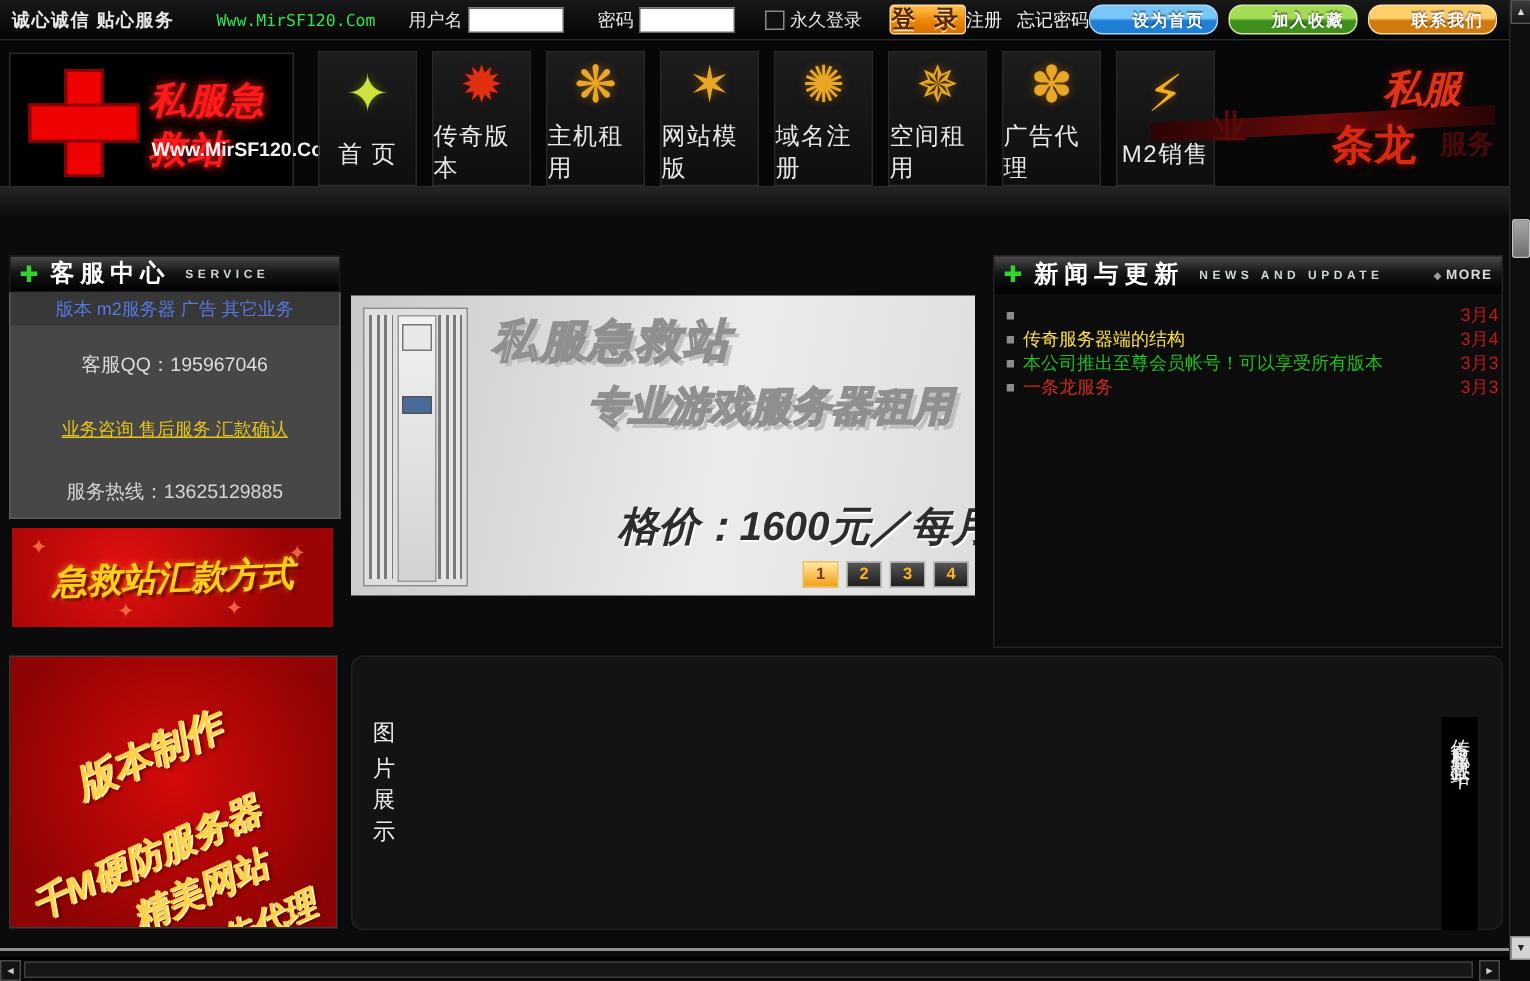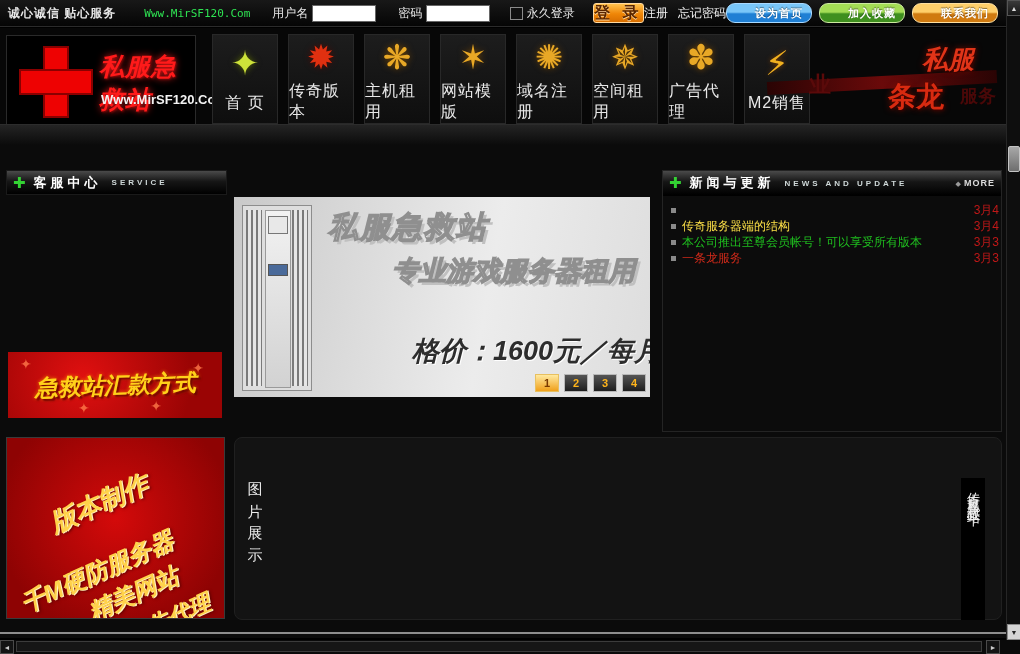--- a/index.html
+++ b/index.html
@@ -83,21 +83,21 @@
   .promo .f2{position:absolute;right:-4px;top:44px;font-size:18px;font-weight:bold;color:#4a0808;}
   
   .content{position:absolute;left:0;top:145px;width:1006px;height:493px;background:#0b0b0b;}
   
   .svc{position:absolute;left:6px;top:25px;width:221px;}
   .panel-hd{
     height:25px;background:linear-gradient(#4a4a4a,#161616 45%,#000);
     border:1px solid #1a1a1a;display:flex;align-items:center;box-sizing:border-box;padding:0 6px;
   }
   .plus{color:#33d233;font-weight:bold;font-size:15px;margin-right:8px;}
-  .panel-title{color:#fff;font-size:13px;font-weight:bold;letter-spacing:4px;}
+  .panel-title{color:#fff;font-size:16px;font-weight:bold;letter-spacing:4px;}
   .panel-sub{color:#cfd8d8;font-size:8px;letter-spacing:3px;margin-left:10px;font-weight:bold;}
   .svc-body{
     background:#474747;border:1px solid #5c5c5c;border-top:none;height:150px;
     text-align:center;overflow:hidden;
   }
   .svc-links{height:22px;line-height:22px;background:#383838;color:#5577e0;font-size:12px;}
   .svc-qq{margin-top:17px;color:#dcdcdc;font-size:13px;}
   .svc-biz{margin-top:26px;color:#e6c517;font-size:12px;text-decoration:underline;}
   .svc-tel{margin-top:24px;color:#d4d4d4;font-size:13px;}
   .redbn1{
@@ -261,20 +261,26 @@
   <div class="strip"></div>
 </div>
 
 <div class="content">
 
   <div class="svc">
     <div class="panel-hd">
       <span class="plus">✚</span>
       <span class="panel-title">客服中心</span>
       <span class="panel-sub">SERVICE</span>
+    </div>
+    <div class="svc-body">
+      <div class="svc-links">版本 m2服务器 广告 其它业务</div>
+      <div class="svc-qq">客服QQ：195967046</div>
+      <div class="svc-biz">业务咨询 售后服务 汇款确认</div>
+      <div class="svc-tel">服务热线：13625129885</div>
     </div>
   </div>
 
   <div class="redbn1">
     <span class="st s1">✦</span>
     <span class="st s2">✦</span>
     <span class="st s3">✦</span>
     <span class="st s4">✦</span>
     <span class="txt">急救站汇款方式</span>
   </div>

